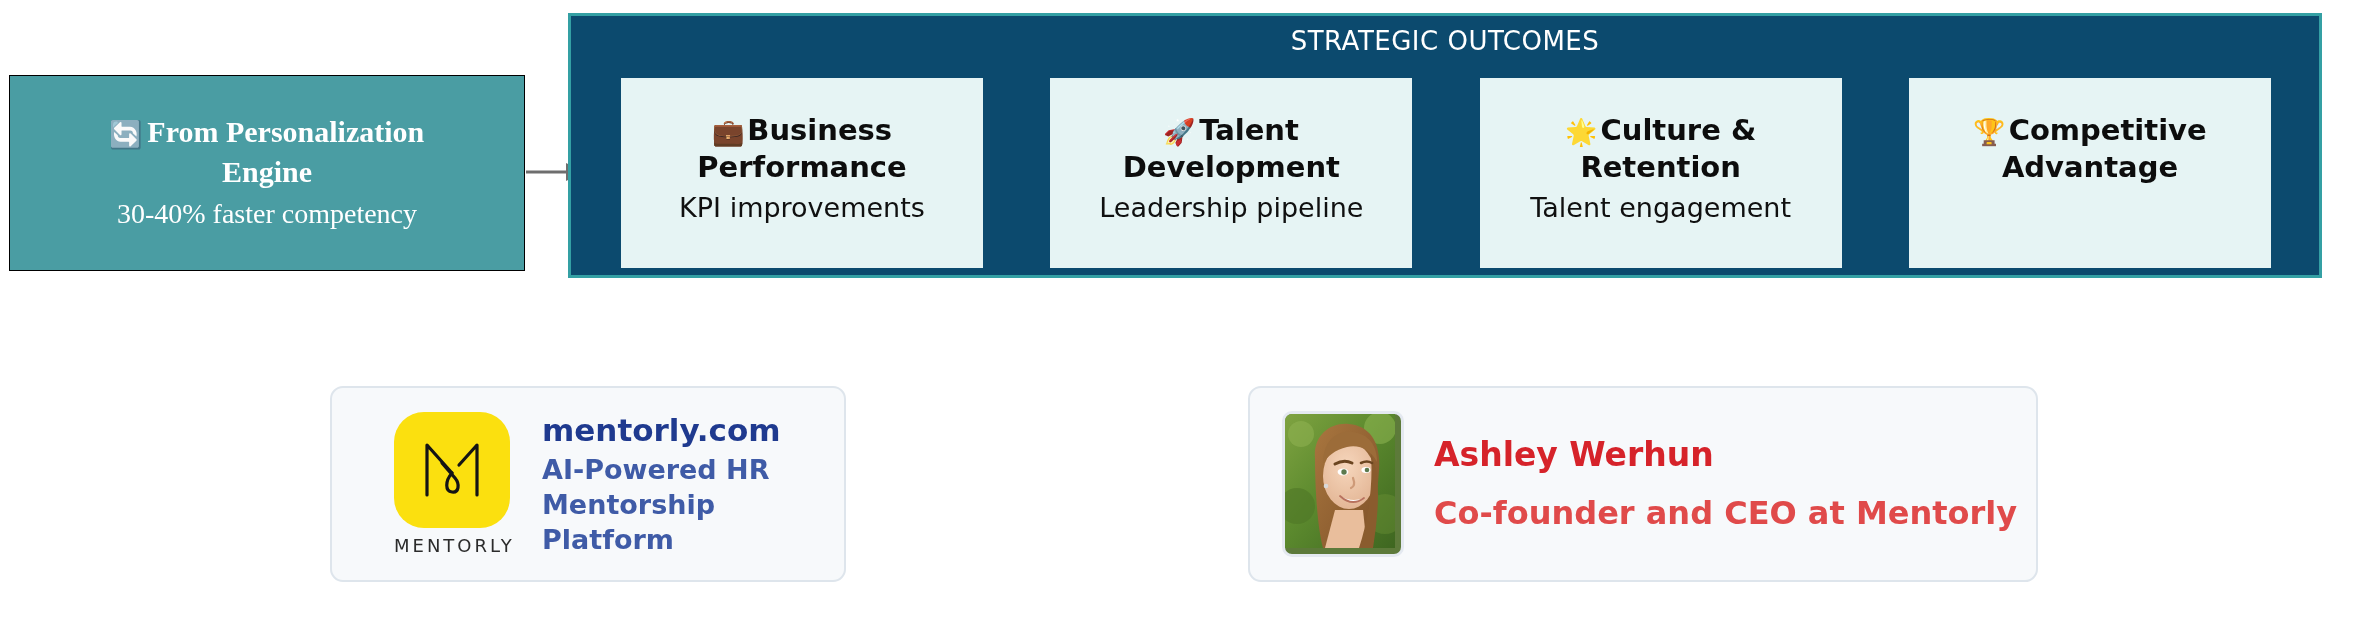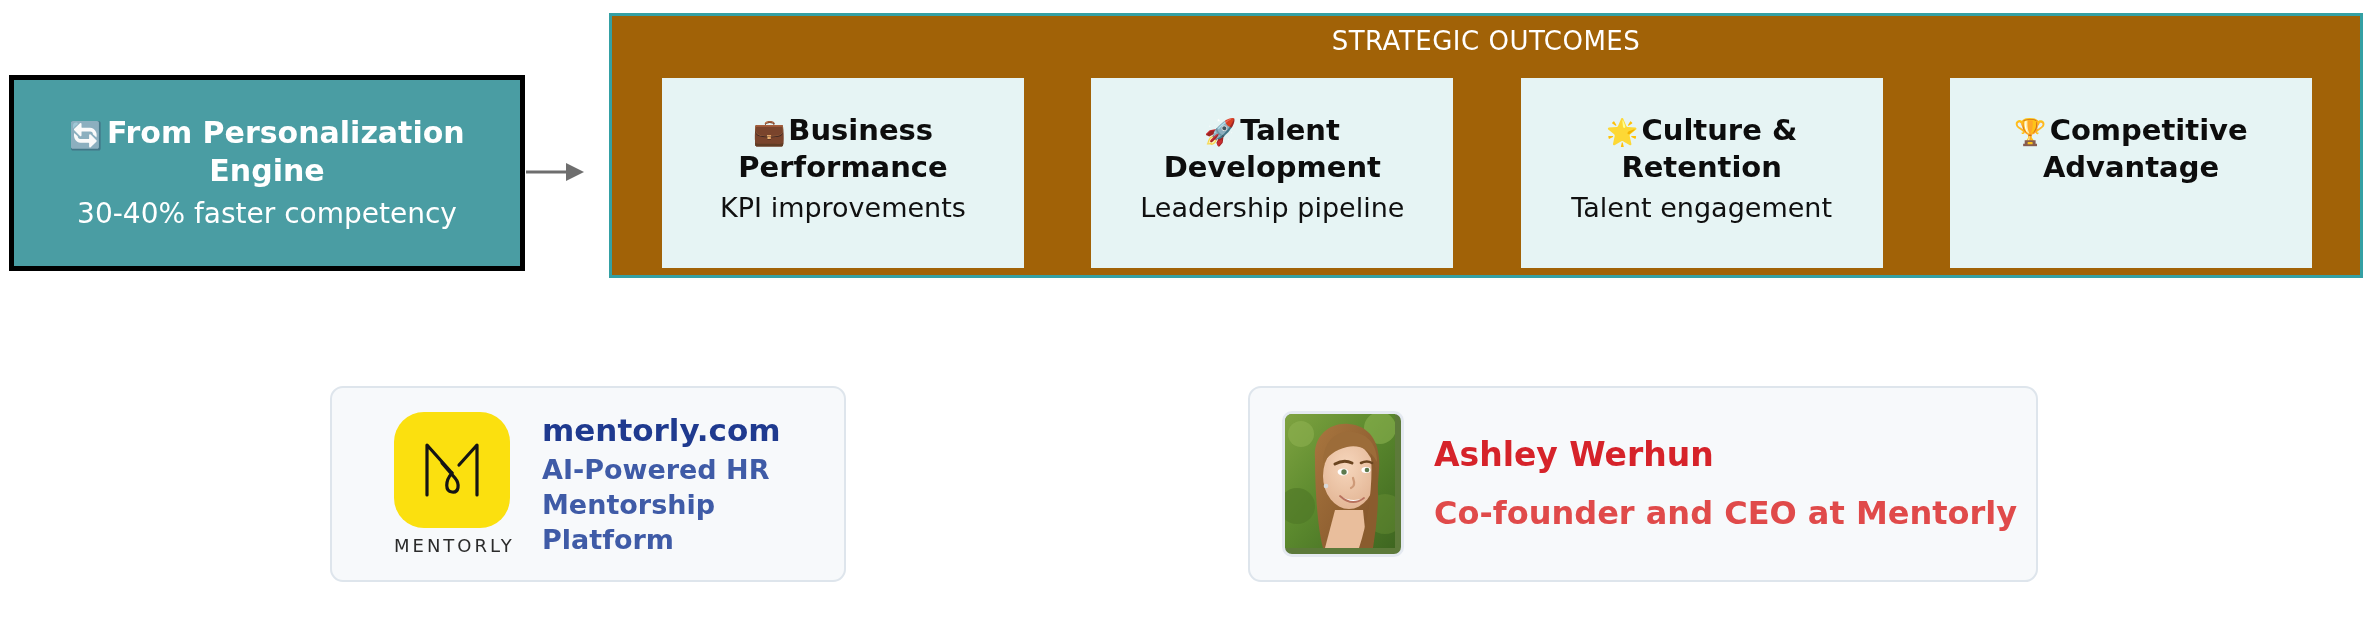--- a/index.html
+++ b/index.html
@@ -17,27 +17,28 @@
 
   
   .source-box {
     position: absolute;
     left: 9px;
     top: 75px;
     width: 516px;
     height: 196px;
     box-sizing: border-box;
     background: #4A9DA3;
-    border: 5px solid #000000;
+    border: 1px solid #000000;
     display: flex;
     flex-direction: column;
     align-items: center;
     justify-content: center;
     text-align: center;
     color: #ffffff;
+    font-family: Liberation Serif, serif;
   }
   .source-title {
     font-size: 30px;
     font-weight: bold;
     line-height: 1.25;
     max-width: 400px;
     display: block;
   }
   .source-title .emoji {
     font-size: 27px;
@@ -56,26 +57,26 @@
     position: absolute;
     left: 526px;
     top: 158px;
     width: 60px;
     height: 28px;
   }
 
   
   .outcomes-panel {
     position: absolute;
-    left: 609px;
+    left: 568px;
     top: 13px;
     width: 1754px;
     height: 265px;
     box-sizing: border-box;
-    background: #a16207;
+    background: #0c4a6e;
     border: 3px solid #34A0A4;
   }
   .panel-title {
     position: absolute;
     top: 10px;
     left: 0;
     right: 0;
     text-align: center;
     color: #ffffff;
     font-size: 26px;

